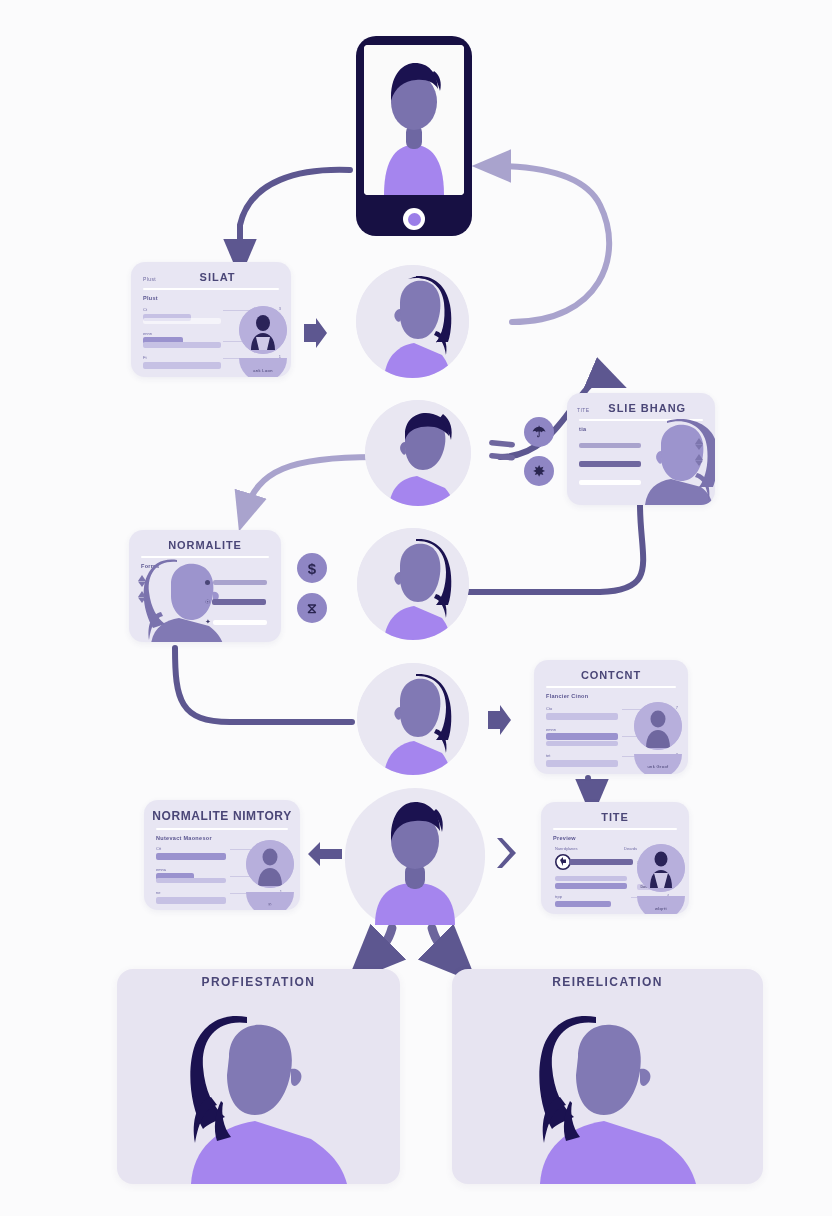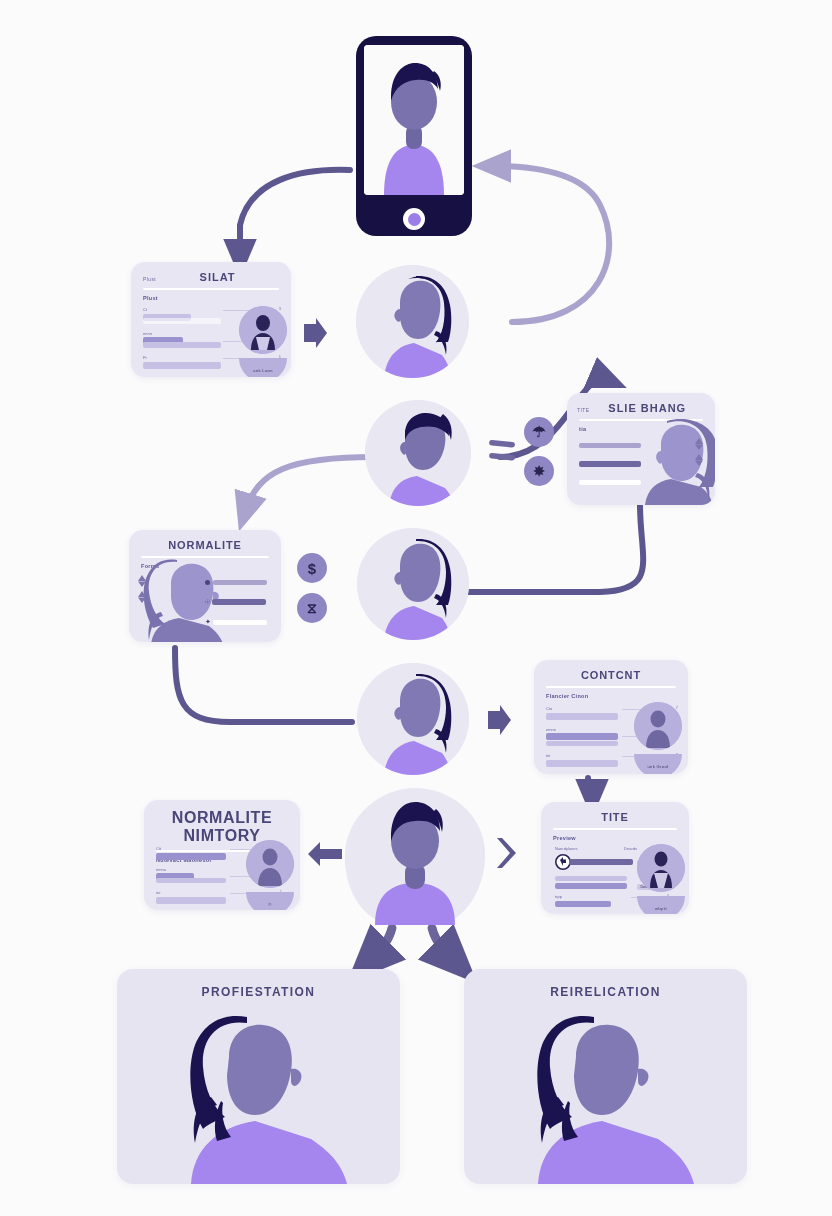--- a/index.html
+++ b/index.html
@@ -66,21 +66,21 @@
     color:#2a2550; font-weight:700;
   }
 
   
   .panel {
     position:absolute; background:#e7e4f1; border-radius:16px; overflow:hidden;
     box-shadow: 0 2px 8px rgba(60,50,110,.06);
   }
   .panel-title {
     text-align:center; color:#4a4677; font-weight:700; letter-spacing:1.4px;
-    font-size:12px; padding-top:16px; filter: blur(.3px);
+    font-size:12px; padding-top:6px; filter: blur(.3px);
   }
 
   
   .phone {
     position:absolute; background:#171043; border-radius:20px; padding:9px 8px 22px 8px;
   }
   .phone-screen { background:#fafafa; border-radius:4px; overflow:hidden; position:relative; }
   .phone-notch {
     position:absolute; left:50%; transform:translateX(-50%); top:2px;
     width:44px; height:7px; background:#171043; border-radius:0 0 6px 6px; z-index:3;
@@ -382,21 +382,21 @@
 
   <svg class="node" style="left:306px; top:838px;" width="38" height="32" viewBox="0 0 38 32">
     <path d="M2,16 L14,4 L14,11 L36,11 L36,21 L14,21 L14,28 Z" fill="#5d5790"></path>
   </svg>
 
   <svg class="node" style="left:492px; top:836px;" width="28" height="34" viewBox="0 0 28 34">
     <path d="M5,2 L10,2 L24,17 L10,32 L5,32 L18,17 Z" fill="#5d5790"></path>
   </svg>
 
   <div class="card" style="left:144px; top:800px; width:156px; height:110px;">
-    <div class="card-title" style="font-size:16px; letter-spacing:.6px;">NORMALITE NIMTORY</div>
+    <div class="card-title" style="font-size:12px; letter-spacing:.6px;">NORMALITE NIMTORY</div>
     <div class="card-rule"></div>
     <div class="card-sub">Nutevact Maonesor</div>
 
     <div class="bars" style="left:12px; top:46px; width:72px;">
       <div class="barrow">
         <div class="barcap">Ctt</div>
         <div class="bar d" style="width:70px;"></div>
         <div class="leader" style="right:-48px; width:46px;"></div>
         <div class="leadnum" style="right:-54px;">3</div>
       </div>
@@ -483,21 +483,21 @@
     <svg style="position:absolute; left:50%; transform:translateX(-50%); bottom:0;" width="200" height="175" viewBox="0 0 200 175">
       <path d="M32,175 C34,140 58,118 96,112 L152,130 C176,146 184,160 188,175 Z" fill="#a585ee"></path>
       <path d="M70,48 C70,26 86,14 104,16 C126,18 136,36 132,62 C128,88 114,106 96,106 C76,106 68,86 68,66 Z" fill="#8179b4"></path>
       <path d="M132,60 C140,58 146,66 140,74 C136,79 132,77 132,72 Z" fill="#8179b4"></path>
       <path d="M88,14 C58,10 42,30 44,58 C46,82 54,98 66,108 C56,112 48,116 44,120 C30,96 28,58 36,36 C46,12 66,4 88,8 Z" fill="#1b1250"></path>
       <path d="M52,88 C38,92 32,112 36,134 C40,112 46,100 58,96 Z" fill="#1b1250"></path>
       <path d="M62,92 C56,104 54,120 58,132 L72,128 C64,118 62,104 64,94 Z" fill="#1b1250"></path>
     </svg>
   </div>
 
-  <div class="panel" style="left:452px; top:969px; width:283px; height:215px;margin-left:12px;">
+  <div class="panel" style="left:452px; top:969px; width:311px; height:215px;">
     <div class="panel-title">REIRELICATION</div>
     <svg style="position:absolute; left:50%; transform:translateX(-50%); bottom:0;" width="200" height="175" viewBox="0 0 200 175">
       <path d="M32,175 C34,140 58,118 96,112 L152,130 C176,146 184,160 188,175 Z" fill="#a585ee"></path>
       <path d="M70,48 C70,26 86,14 104,16 C126,18 136,36 132,62 C128,88 114,106 96,106 C76,106 68,86 68,66 Z" fill="#8179b4"></path>
       <path d="M132,60 C140,58 146,66 140,74 C136,79 132,77 132,72 Z" fill="#8179b4"></path>
       <path d="M88,14 C58,10 42,30 44,58 C46,82 54,98 66,108 C56,112 48,116 44,120 C30,96 28,58 36,36 C46,12 66,4 88,8 Z" fill="#1b1250"></path>
       <path d="M52,88 C38,92 32,112 36,134 C40,112 46,100 58,96 Z" fill="#1b1250"></path>
       <path d="M62,92 C56,104 54,120 58,132 L72,128 C64,118 62,104 64,94 Z" fill="#1b1250"></path>
     </svg>
   </div>

